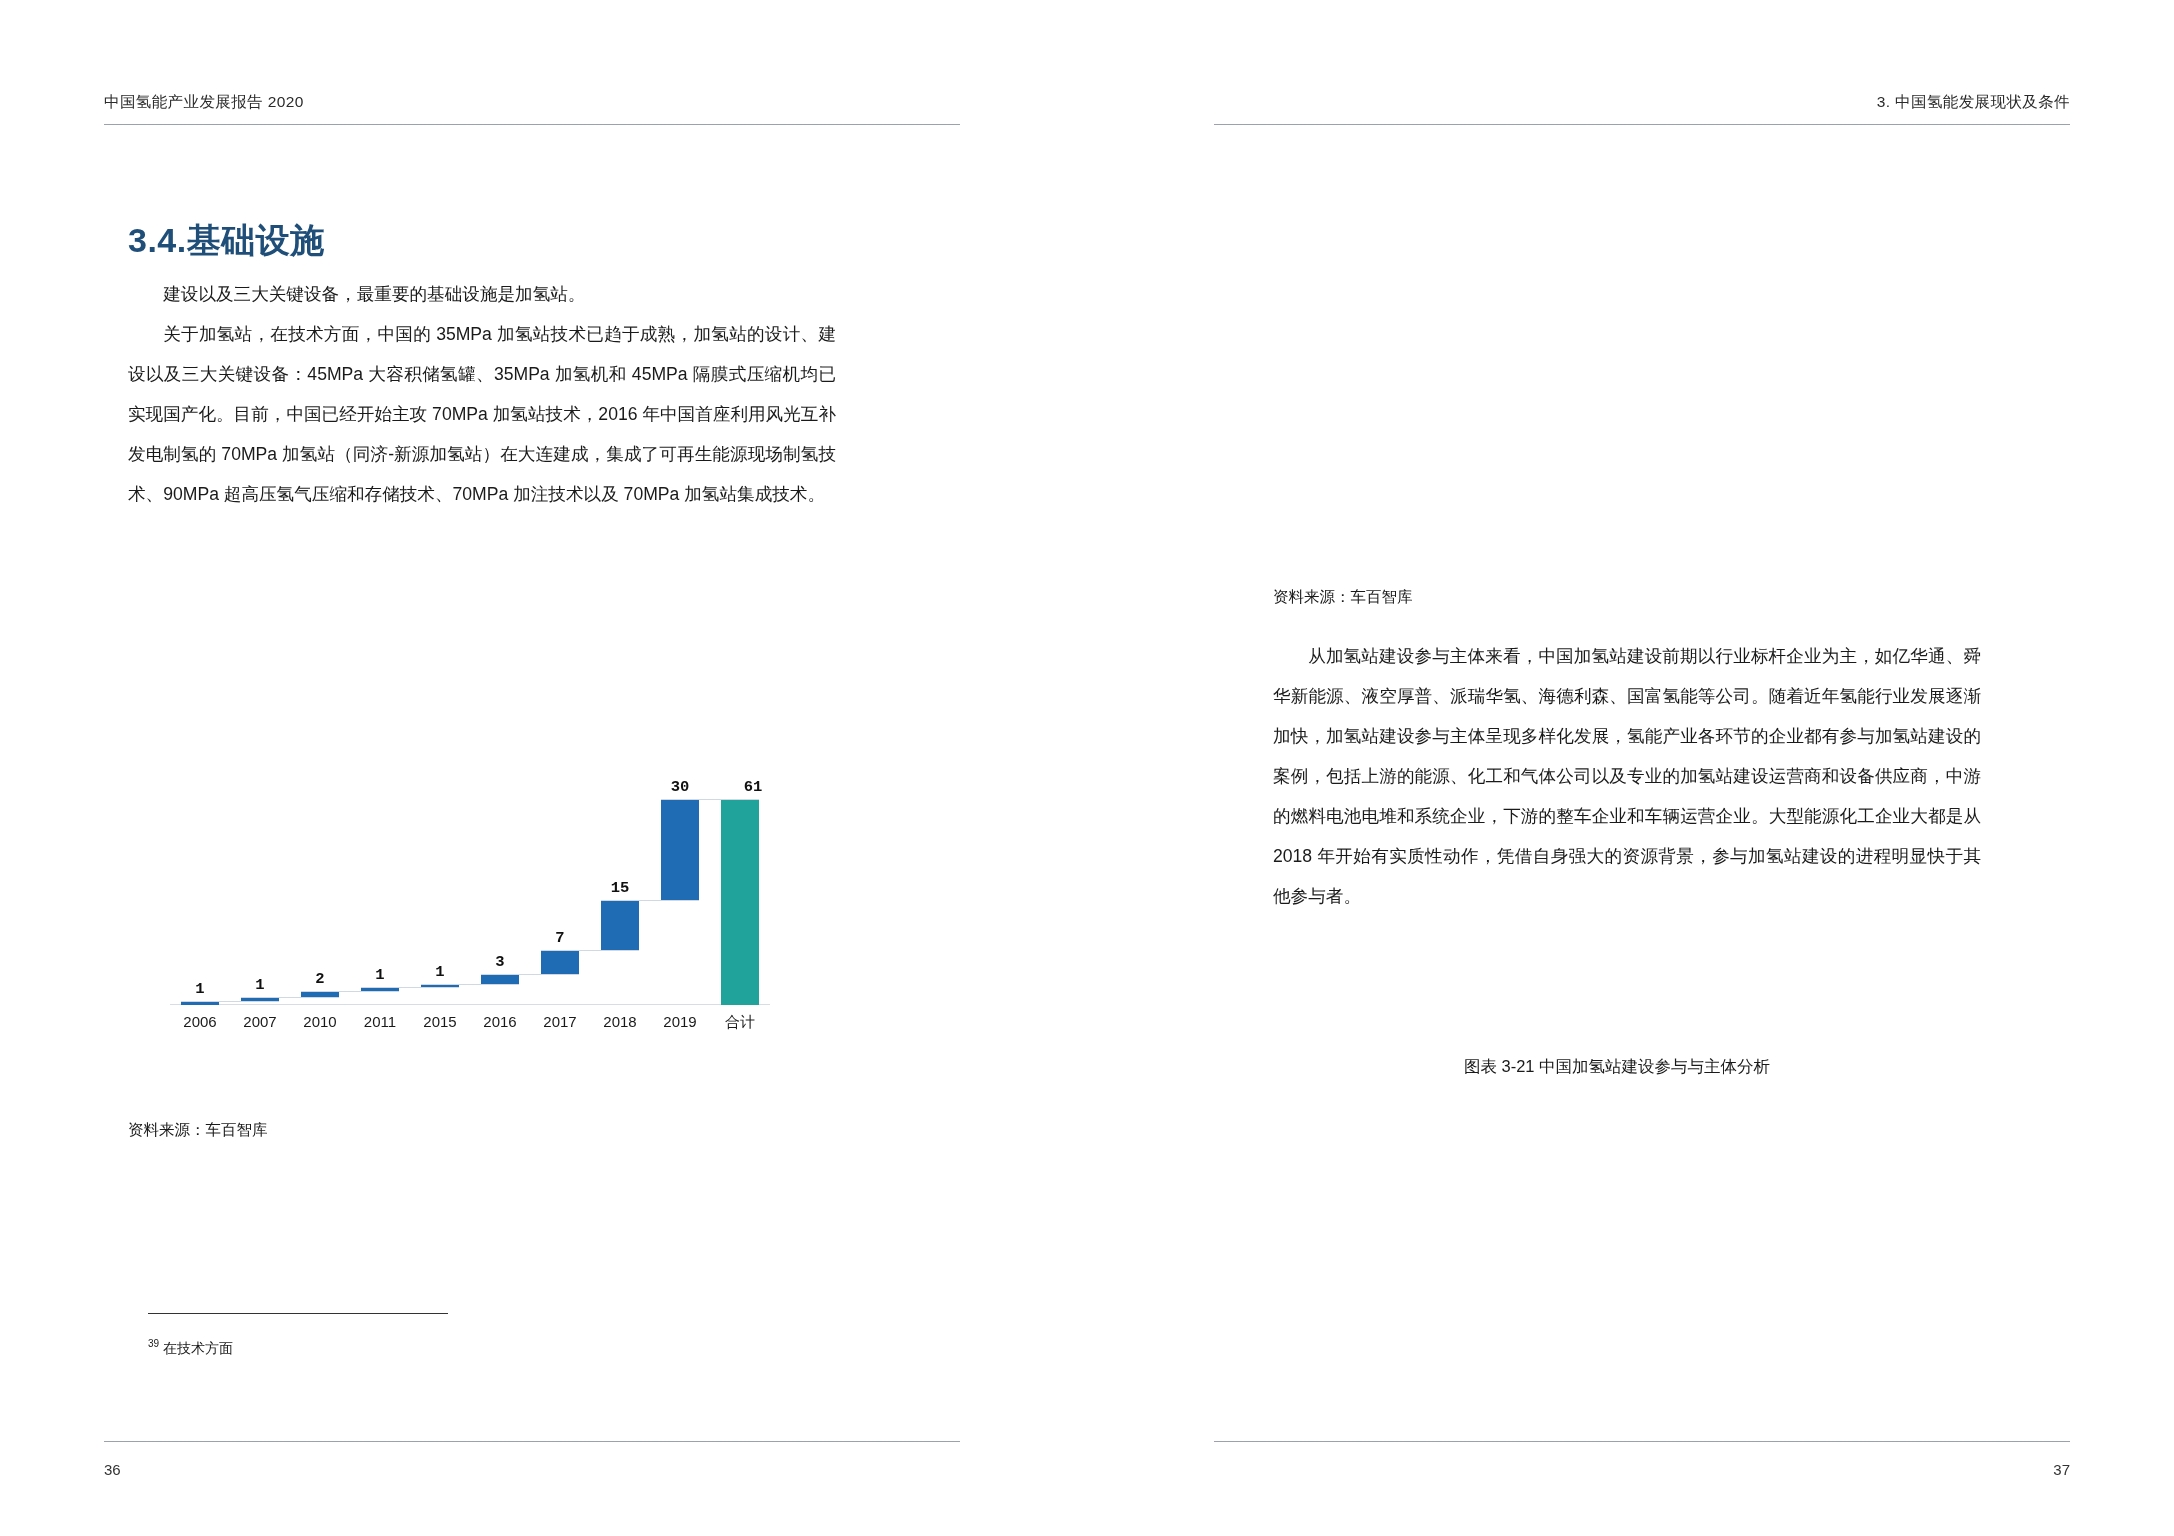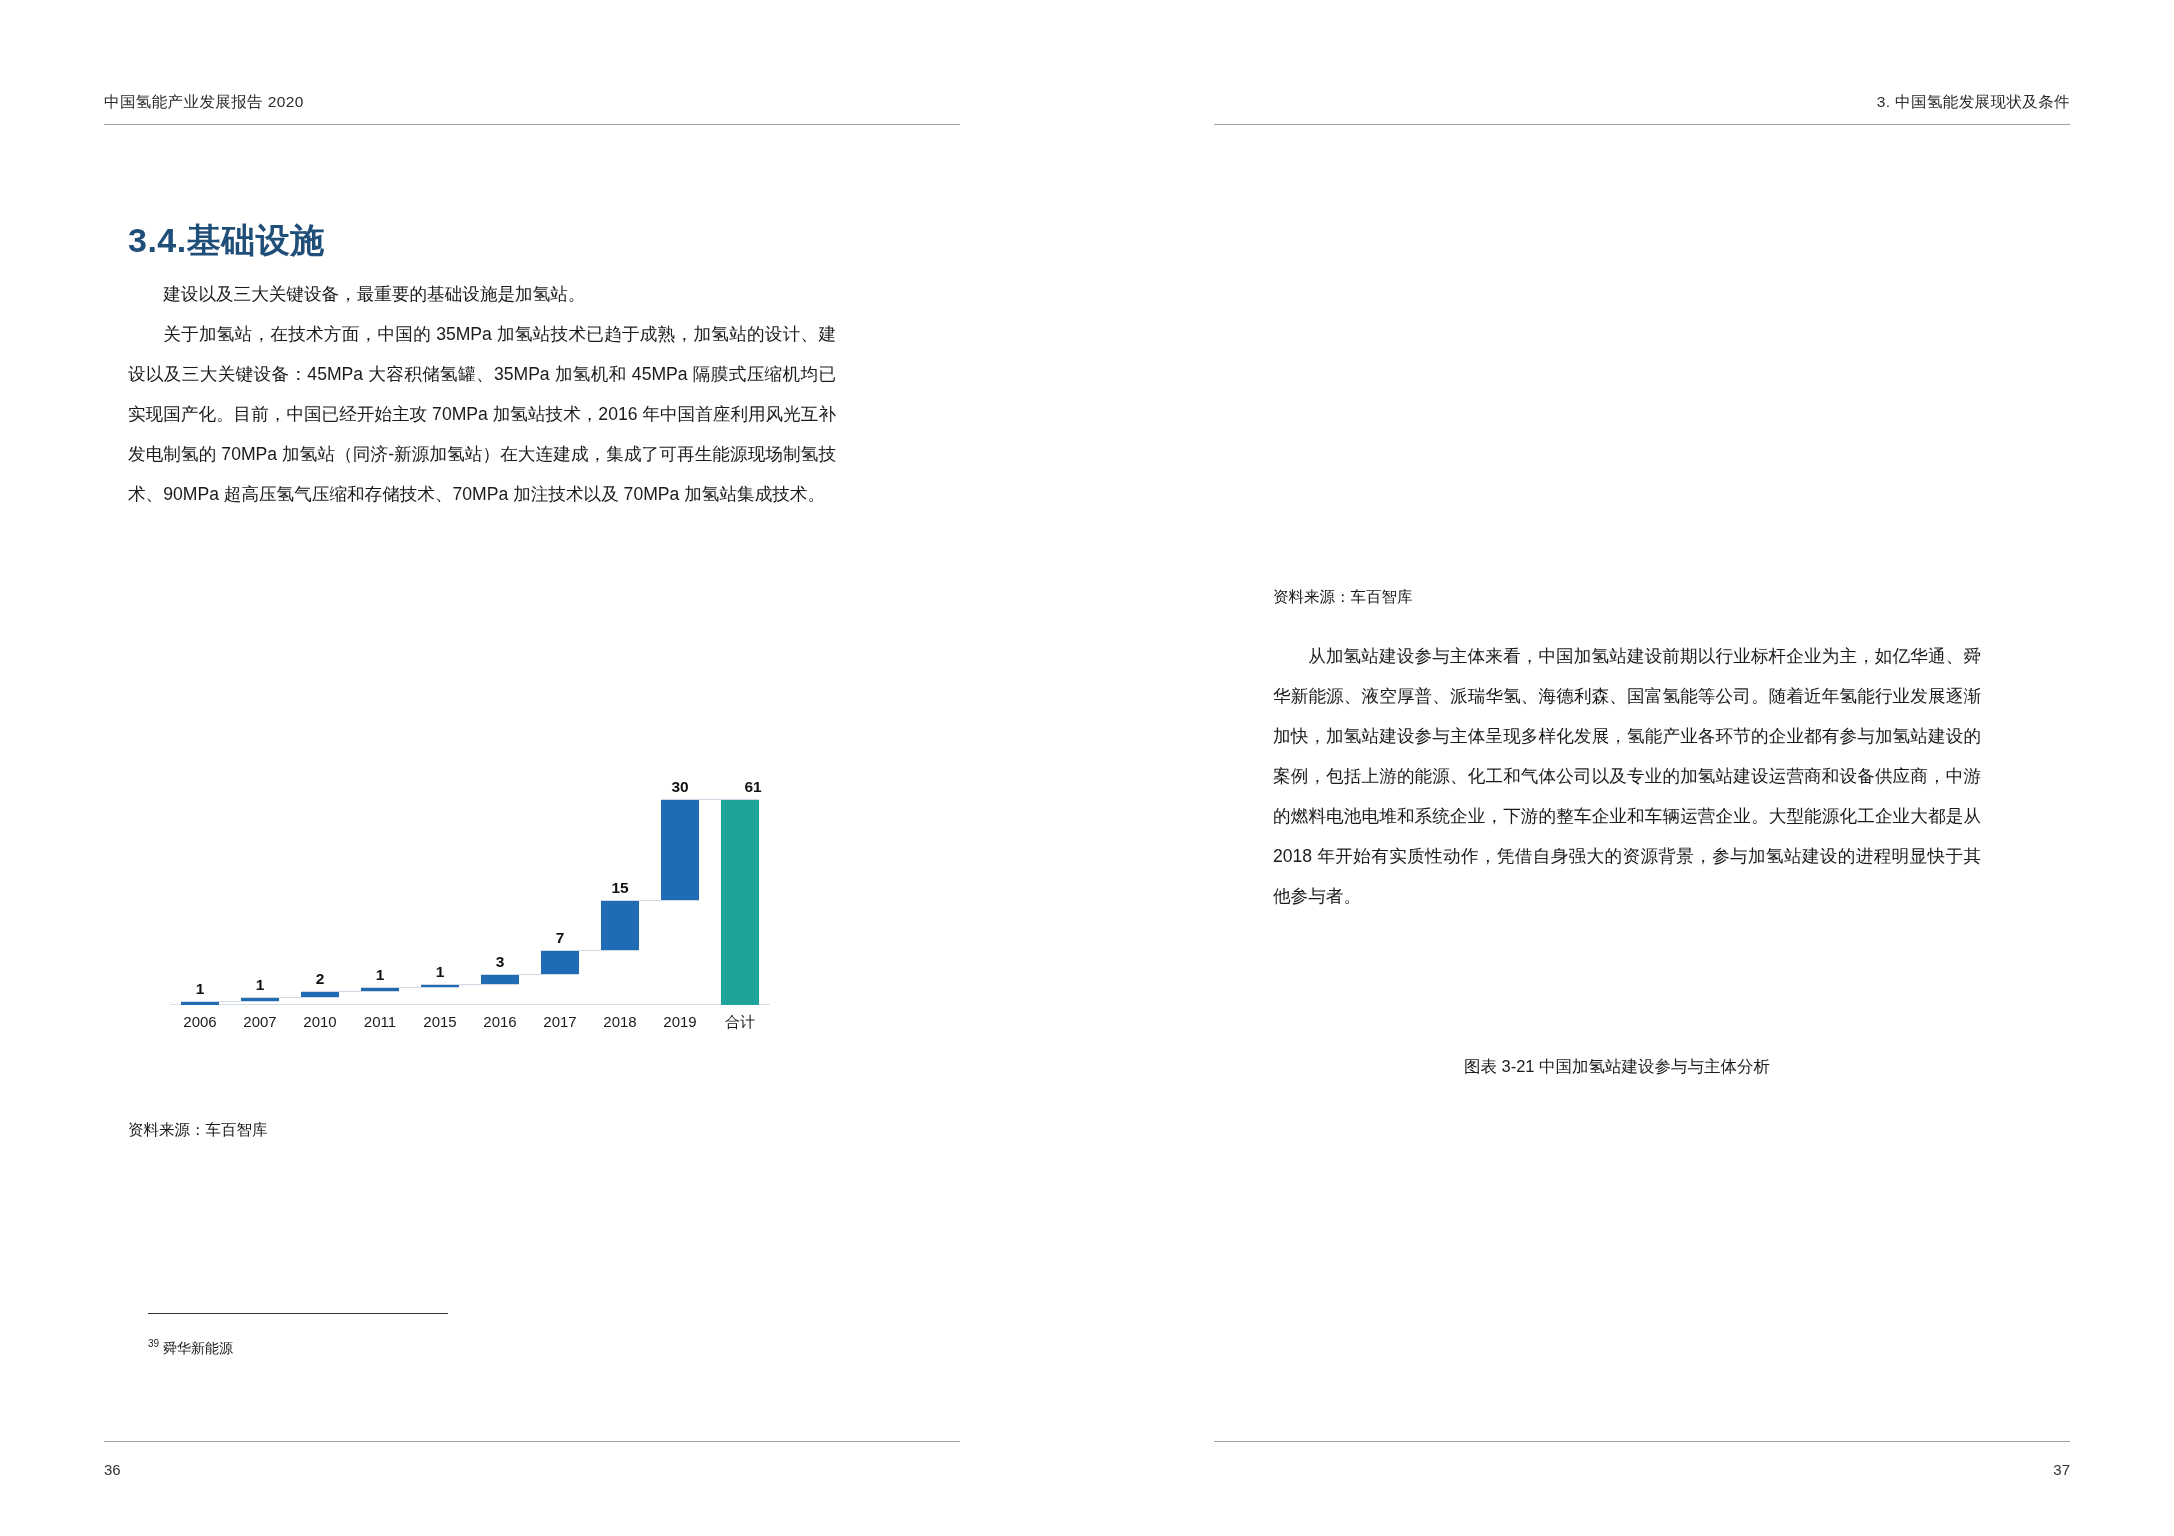--- a/index.html
+++ b/index.html
@@ -75,21 +75,21 @@
   .wf-plot { position: relative; width: 600px; height: 205px; }
   .wf-bar {
     position: absolute; background: #1f6cb4;
   }
   .wf-bar.total { background: #20a39a; }
   .wf-conn {
     position: absolute; height: 1px; background: #cfd8e3;
   }
   .wf-val {
     position: absolute; font-size: 15.5px; font-weight: 700; color: #111;
-    text-align: center; transform: translateX(-50%);
+    text-align: center; transform: translateX(-50%); font-family: Liberation Mono, monospace;
   }
   .wf-axis {
     position: absolute; left: 0; bottom: 0; width: 600px; height: 1px; background: #d6dde5;
   }
   .wf-cat {
     position: absolute; font-size: 15px; color: #1a1a1a; text-align: center;
     transform: translateX(-50%); white-space: nowrap;
   }
 </style>
 </head>
@@ -156,21 +156,21 @@
           <div class="wf-cat" style="left: 510px; top: 213px;">2019</div>
           <div class="wf-cat" style="left: 570px; top: 213px;">合计</div>
         </div>
     </div>
 
     <div class="src-note" style="left:128px; top:1120px;">资料来源：车百智库</div>
 
     <div class="fn-rule"></div>
     <div class="footnote">
       <sup>39</sup>
-      <span>舜华新能源</span>
+      <span>在技术方面</span>
     </div>
 
     <div class="foot-rule left"></div>
     <div class="folio left">36</div>
   </div>
 
   <div class="page">
 
     <div class="runhead right">3. 中国氢能发展现状及条件</div>
     <div class="head-rule right"></div>

